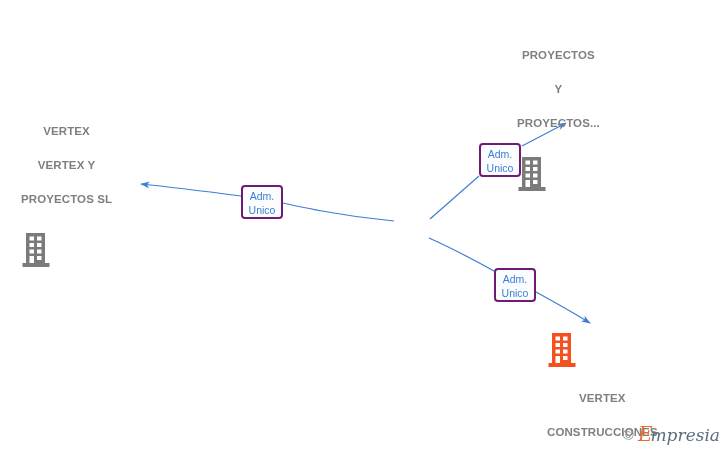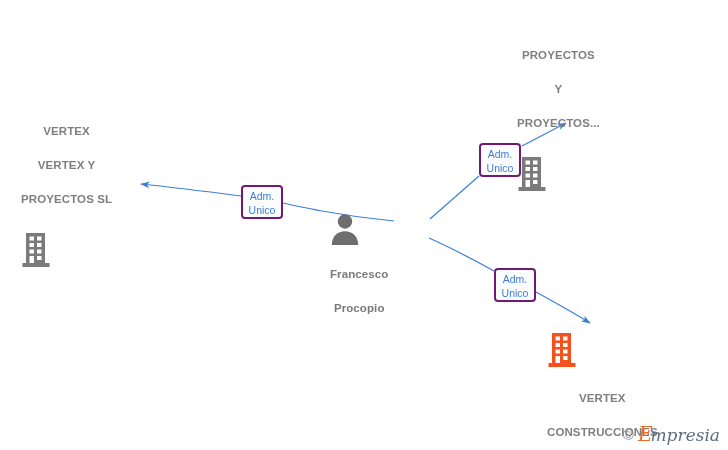--- a/index.html
+++ b/index.html
@@ -157,32 +157,20 @@
         <rect x="8.5" y="11" width="4.5" height="4" fill="#ffffff"></rect>
         <rect x="16" y="11" width="4.5" height="4" fill="#ffffff"></rect>
         <rect x="8.5" y="17.5" width="4.5" height="4" fill="#ffffff"></rect>
         <rect x="16" y="17.5" width="4.5" height="4" fill="#ffffff"></rect>
         <rect x="8.5" y="24" width="4.5" height="7" fill="#ffffff"></rect>
         <rect x="16" y="24" width="4.5" height="4" fill="#ffffff"></rect>
       </svg>
     </div>
   </div>
 
-  <div class="node" style="left:330px; top:213px;">
-    <div class="icon-wrap">
-      <svg width="30" height="32" viewBox="0 0 30 32">
-        <circle cx="15" cy="8.5" r="7.2" fill="#6e6e6e"></circle>
-        <path d="M1.8,32 C1.8,23.2 7.6,18.2 15,18.2 C22.4,18.2 28.2,23.2 28.2,32 Z" fill="#6e6e6e"></path>
-      </svg>
-    </div>
-    <div class="node-label person" style="margin-top:4px;">
-      <div>Francesco</div>
-      <div>Procopio</div>
-    </div>
-  </div>
 
   <div class="node" style="left:547px; top:332px;">
     <div class="icon-wrap">
       <svg width="30" height="36" viewBox="0 0 30 36">
         <rect x="5" y="1" width="19" height="30" fill="#f4511e"></rect>
         <rect x="1.5" y="31" width="27" height="4" fill="#f4511e"></rect>
         <rect x="8.5" y="4.5" width="4.5" height="4" fill="#ffffff"></rect>
         <rect x="16" y="4.5" width="4.5" height="4" fill="#ffffff"></rect>
         <rect x="8.5" y="11" width="4.5" height="4" fill="#ffffff"></rect>
         <rect x="16" y="11" width="4.5" height="4" fill="#ffffff"></rect>

